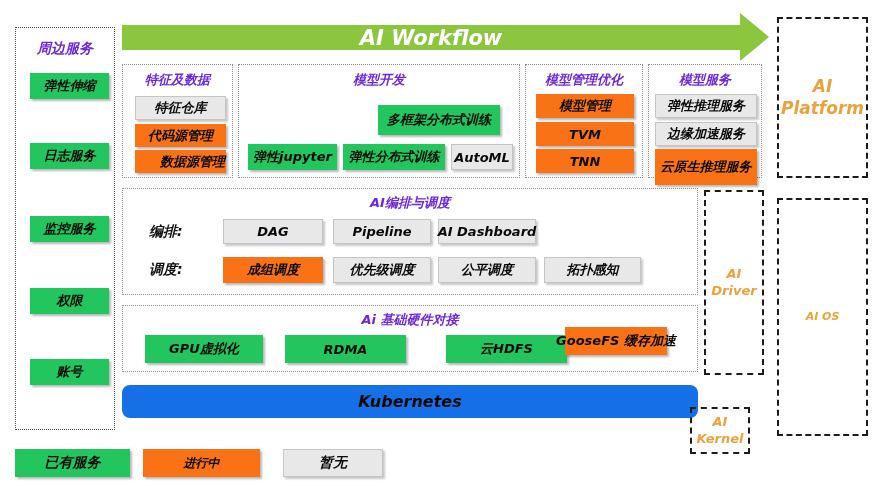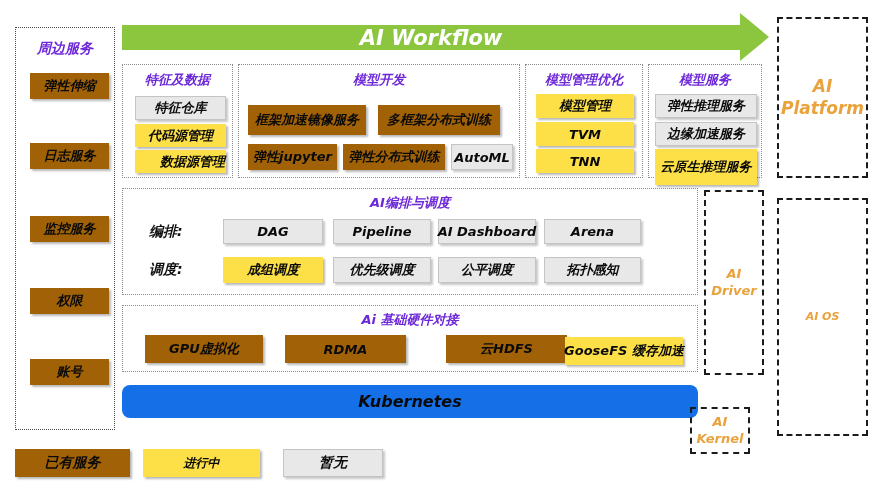--- a/index.html
+++ b/index.html
@@ -10,22 +10,22 @@
   }
   .box{position:absolute;box-sizing:border-box;}
   .dotted{border:1px dotted #8a8a8a;}
   .dotted-dark{border:1px dotted #4a4a4a;}
   .dashed{border:2px dashed #1b1b1b;}
   .sec-title{position:absolute;left:0;right:0;text-align:center;color:#6d28d9;font-size:13px;white-space:nowrap;}
   .btn{
     position:absolute;display:flex;align-items:center;justify-content:center;
     font-size:13px;white-space:nowrap;color:#0a0a0a;box-sizing:border-box;
   }
-  .b{background:#a16207;box-shadow:2px 2px 2px rgba(0,0,0,.28);}
-  .c{background:#fde047;box-shadow:2px 2px 2px rgba(0,0,0,.28);}
+  .b{background:#22c55e;box-shadow:2px 2px 2px rgba(0,0,0,.28);}
+  .c{background:#f97316;box-shadow:2px 2px 2px rgba(0,0,0,.28);}
   .g{background:#e8e8e8;border:1px solid #c4c4c4;box-shadow:2px 2px 2px rgba(0,0,0,.22);}
   .panel{display:flex;align-items:center;justify-content:center;text-align:center;
          color:#e9a23c;line-height:1.25;}
   .row-label{position:absolute;font-size:14px;color:#111;}
   .arrow-body{position:absolute;left:122px;top:25px;width:618px;height:25px;background:#8cc63f;
               display:flex;align-items:center;justify-content:center;color:#ffffff;font-size:21px;}
   .arrow-head{position:absolute;left:740px;top:13px;width:0;height:0;
               border-top:24px solid transparent;border-bottom:24px solid transparent;
               border-left:29px solid #8cc63f;}
   .k8s{position:absolute;left:122px;top:385px;width:576px;height:33px;background:#1570e8;
@@ -53,21 +53,20 @@
 
   <div class="box dotted" style="left:122px;top:64px;width:111px;height:114px;">
     <div class="sec-title" style="top:6px;">特征及数据</div>
     <div class="btn g" style="left:12px;top:31px;width:91px;height:24px;">特征仓库</div>
     <div class="btn c" style="left:12px;top:59px;width:91px;height:23px;">代码源管理</div>
     <div class="btn c" style="left:12px;top:85px;width:91px;height:23px;padding-left:24px;">数据源管理</div>
   </div>
 
   <div class="box dotted" style="left:238px;top:64px;width:282px;height:114px;">
     <div class="sec-title" style="top:6px;">模型开发</div>
-    <div class="btn b" style="left:9px;top:40px;width:118px;height:30px;">框架加速镜像服务</div>
     <div class="btn b" style="left:139px;top:40px;width:122px;height:30px;">多框架分布式训练</div>
     <div class="btn b" style="left:9px;top:79px;width:89px;height:26px;">弹性jupyter</div>
     <div class="btn b" style="left:104px;top:79px;width:102px;height:26px;">弹性分布式训练</div>
     <div class="btn g" style="left:212px;top:79px;width:62px;height:26px;">AutoML</div>
   </div>
 
   <div class="box dotted" style="left:525px;top:64px;width:118px;height:114px;">
     <div class="sec-title" style="top:6px;">模型管理优化</div>
     <div class="btn c" style="left:10px;top:29px;width:98px;height:24px;">模型管理</div>
     <div class="btn c" style="left:10px;top:57px;width:98px;height:24px;">TVM</div>
@@ -80,34 +79,33 @@
     <div class="btn g" style="left:6px;top:57px;width:102px;height:24px;">边缘加速服务</div>
     <div class="btn c" style="left:6px;top:84px;width:102px;height:36px;">云原生推理服务</div>
   </div>
 
   <div class="box dotted" style="left:122px;top:188px;width:576px;height:107px;">
     <div class="sec-title" style="top:5px;">AI编排与调度</div>
     <div class="row-label" style="left:26px;top:34px;">编排:</div>
     <div class="btn g" style="left:100px;top:30px;width:100px;height:25px;">DAG</div>
     <div class="btn g" style="left:210px;top:30px;width:98px;height:25px;">Pipeline</div>
     <div class="btn g" style="left:315px;top:30px;width:98px;height:25px;">AI Dashboard</div>
-    <div class="btn g" style="left:421px;top:30px;width:97px;height:25px;">Arena</div>
     <div class="row-label" style="left:26px;top:72px;">调度:</div>
     <div class="btn c" style="left:100px;top:68px;width:100px;height:26px;">成组调度</div>
     <div class="btn g" style="left:210px;top:68px;width:98px;height:26px;">优先级调度</div>
     <div class="btn g" style="left:315px;top:68px;width:98px;height:26px;">公平调度</div>
     <div class="btn g" style="left:421px;top:68px;width:97px;height:26px;">拓扑感知</div>
   </div>
 
   <div class="box dotted" style="left:122px;top:305px;width:576px;height:67px;">
     <div class="sec-title" style="top:5px;">Ai 基础硬件对接</div>
     <div class="btn b" style="left:22px;top:29px;width:118px;height:28px;">GPU虚拟化</div>
     <div class="btn b" style="left:162px;top:29px;width:121px;height:28px;">RDMA</div>
     <div class="btn b" style="left:302px;top:29px;width:121px;height:28px;margin-left:21px;">云HDFS</div>
-    <div class="btn c" style="left:442px;top:31px;width:118px;height:28px;">GooseFS 缓存加速</div>
+    <div class="btn c" style="left:442px;top:21px;width:102px;height:28px;">GooseFS 缓存加速</div>
   </div>
 
   <div class="k8s">Kubernetes</div>
 
   <div class="box dashed panel" style="left:777px;top:17px;width:91px;height:161px;font-size:17px;">AI Platform</div>
   <div class="box dashed panel" style="left:704px;top:190px;width:60px;height:185px;font-size:13px;">AI Driver</div>
   <div class="box dashed panel" style="left:690px;top:381px;width:60px;height:47px;font-size:13px;margin-top:26px;">AI Kernel</div>
   <div class="box dashed panel" style="left:777px;top:198px;width:91px;height:238px;font-size:11px;">AI OS</div>
 
   <div class="btn b" style="left:15px;top:449px;width:115px;height:28px;font-size:14px;">已有服务</div>

